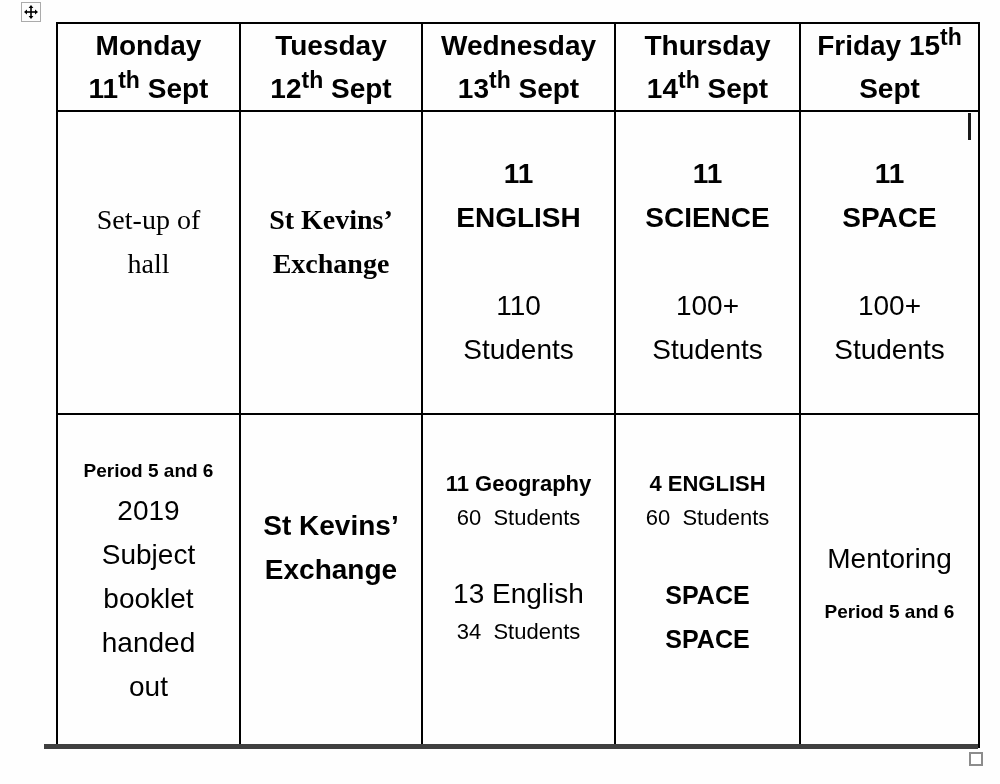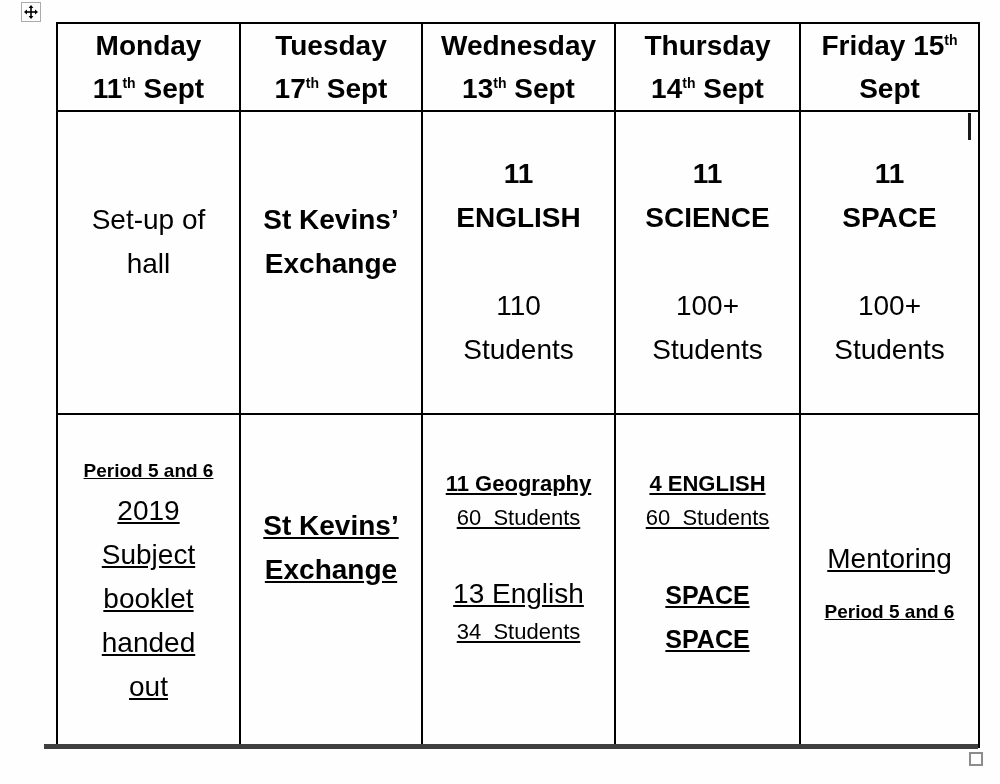--- a/index.html
+++ b/index.html
@@ -51,30 +51,30 @@
   }
   table.sched th, table.sched td {
     border: 2px solid #000;
     padding: 0;
     vertical-align: middle;
     background: #fefefe;
     text-align: center;
   }
   tr.hdr  { height: 88px; }
   tr.r1   { height: 302px; }
-  tr.r2   { height: 332px; text-decoration: underline; }
+  tr.r2   { height: 332px; }
 
   .hd-cell {
     font-weight: 700;
     font-size: 28px;
     line-height: 43px;
   }
   .hl { white-space: pre; }
   sup.ord {
-    font-size: 14px;
+    font-size: 23px;
     line-height: 0;
     vertical-align: super;
     font-weight: 700;
   }
 
   .cell {
     box-sizing: border-box;
     width: 100%;
     height: 100%;
     display: flex;
@@ -91,21 +91,21 @@
   .blank-lg { height: 44px; }
   .bold-sm  { font-size: 19px; line-height: 37px; font-weight: 700; }
   .bold-sm2 { font-size: 22px; line-height: 34px; font-weight: 700; text-align: right; }
   .reg-sm   { font-size: 22px; line-height: 34px; font-weight: 400; }
   .reg-md   { font-size: 28px; line-height: 42px; font-weight: 400; }
   .bold-md  { font-size: 25px; line-height: 44px; font-weight: 700; }
   .blank-sm { height: 38px; }
 
   
   tr.r1 td:nth-child(1) .cell,
-  tr.r1 td:nth-child(2) .cell { padding-bottom: 40px; }
+  tr.r1 td:nth-child(2) .cell { padding-bottom: 40px; font-family: Liberation Serif, serif; }
   tr.r2 td:nth-child(2) .cell { padding-bottom: 64px; }
   tr.r2 td:nth-child(3) .cell,
   tr.r2 td:nth-child(4) .cell { justify-content: flex-start; padding-top: 52px; }
   tr.r2 td:nth-child(5) .cell { padding-top: 8px; gap: 13px; }
 
   
   .bottom-shadow {
     position: absolute;
     left: 44px;
     top: 744px;
@@ -166,21 +166,21 @@
         <col style="width:179px">
       </colgroup>
       <thead>
         <tr class="hdr">
           <th class="hd-cell">
             <div class="hl"><span>Monday</span></div>
             <div class="hl"><span>11</span><sup class="ord">th</sup><span> Sept</span></div>
           </th>
           <th class="hd-cell">
             <div class="hl"><span>Tuesday</span></div>
-            <div class="hl"><span>17</span><sup class="ord">th</sup><span> Sept</span></div>
+            <div class="hl"><span>12</span><sup class="ord">th</sup><span> Sept</span></div>
           </th>
           <th class="hd-cell">
             <div class="hl"><span>Wednesday</span></div>
             <div class="hl"><span>13</span><sup class="ord">th</sup><span> Sept</span></div>
           </th>
           <th class="hd-cell">
             <div class="hl"><span>Thursday</span></div>
             <div class="hl"><span>14</span><sup class="ord">th</sup><span> Sept</span></div>
           </th>
           <th class="hd-cell">

